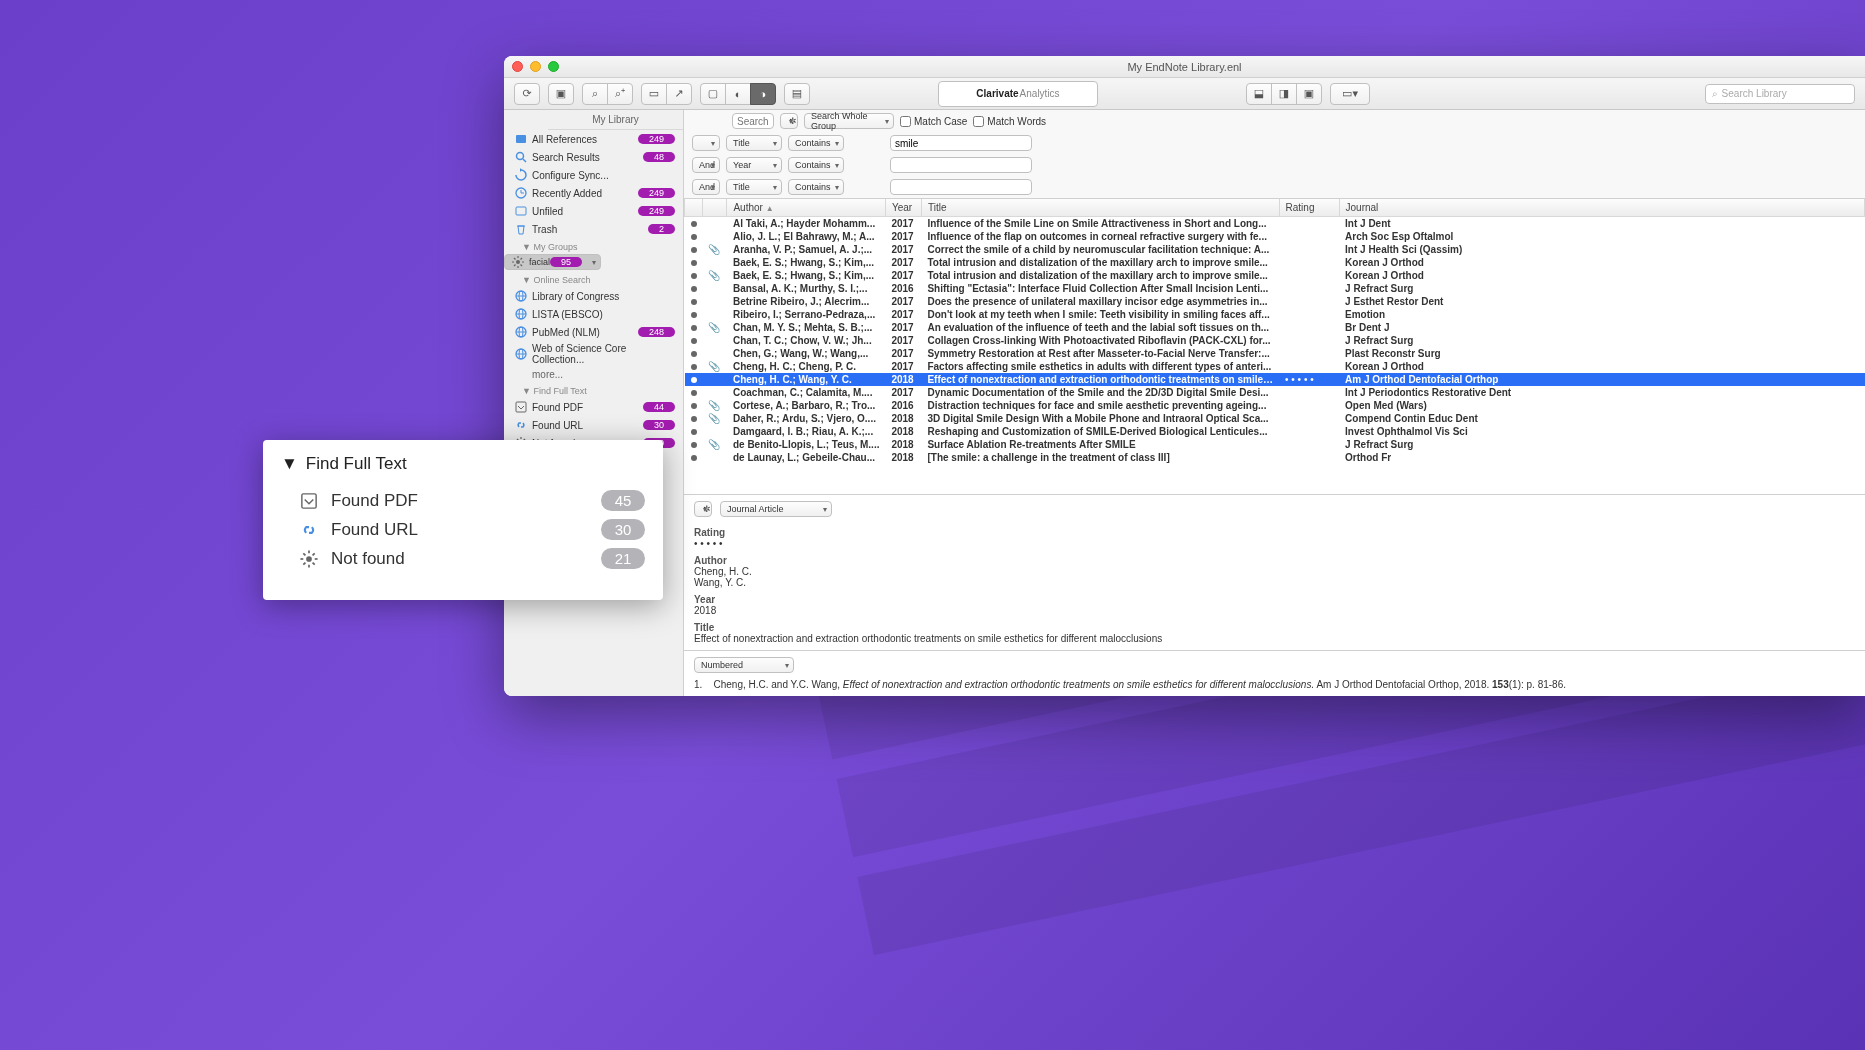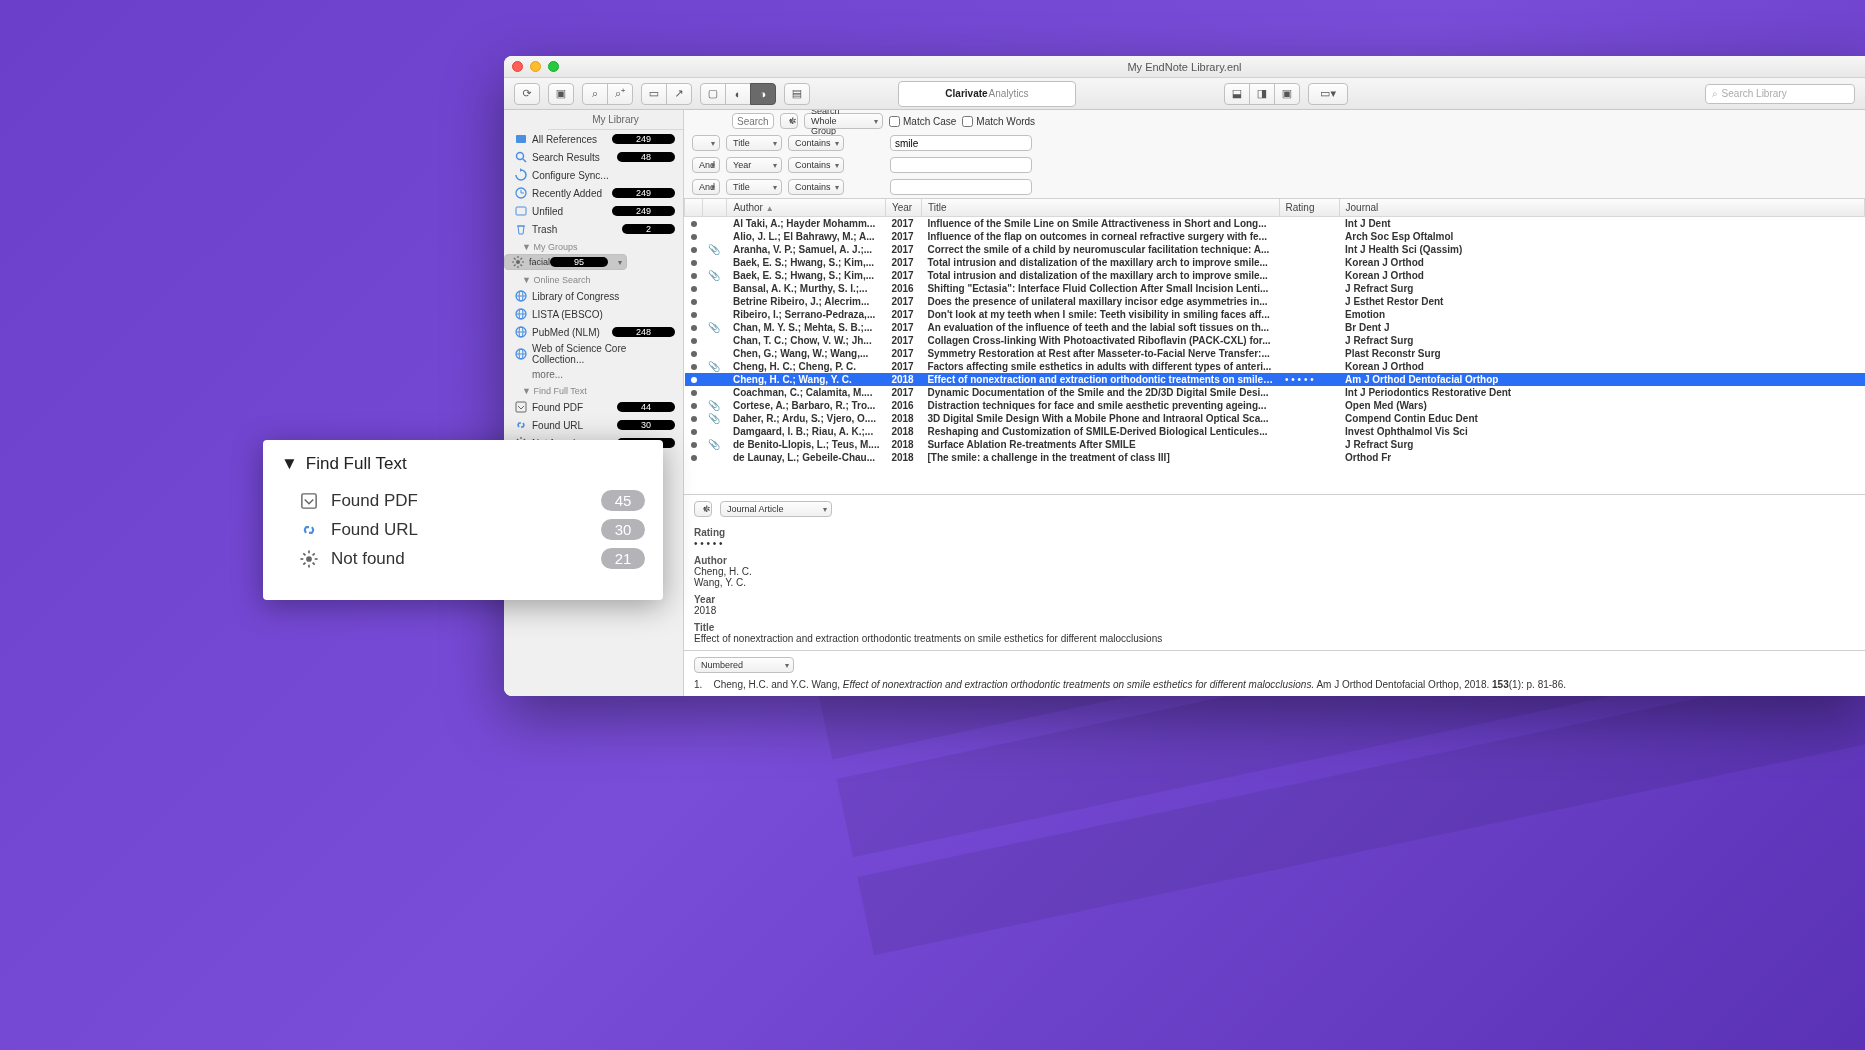--- a/index.html
+++ b/index.html
@@ -72,22 +72,22 @@
   border-radius: 4px;
   display: flex; align-items: center; justify-content: center;
   font-size: 11px; color: #555;
 }
 .tbtn.dark { background: #6a6a6a; color: #fff; border-color: #555; }
 .tbtngroup { display: flex; gap: 0; }
 .tbtngroup .tbtn { border-radius: 0; margin-left: -1px; }
 .tbtngroup .tbtn:first-child { border-radius: 4px 0 0 4px; margin-left: 0; }
 .tbtngroup .tbtn:last-child { border-radius: 0 4px 4px 0; }
 .clarivate {
-  margin-left: 80px;
-  width: 178px; height: 26px;
+  margin-left: 120px;
+  width: 160px; height: 26px;
   border: 1px solid #c0c0c0; border-radius: 4px;
   background: #fff;
   display: flex; align-items: center; justify-content: center;
   font-size: 10px;
 }
 .clarivate b { color: #222; }
 .clarivate span { color: #888; margin-left: 1px; }
 .searchbox {
   margin-left: auto;
   width: 150px; height: 20px;
@@ -118,22 +118,22 @@
   cursor: default;
 }
 .sbitem.sel { background: #c8c8c8; }
 .sbicon {
   width: 14px; height: 14px; margin-right: 4px;
   display: inline-flex; align-items: center; justify-content: center;
   font-size: 10px;
 }
 .badge {
   margin-left: auto;
-  background: #000000; color: #fff;
-  padding: 0 24px; border-radius: 8px; font-size: 9px;
+  background: #a21caf; color: #fff;
+  padding: 0 11px; border-radius: 8px; font-size: 9px;
   min-width: 20px; text-align: center;
 }
 .content { flex: 1; display: flex; flex-direction: column; overflow: hidden; }
 .searchpanel {
   border-bottom: 1px solid #d0d0d0;
   background: #f8f8f8;
 }
 .searchrow {
   display: flex; align-items: center; gap: 6px;
   padding: 3px 8px;
@@ -429,21 +429,21 @@
             <span class="badge">20</span>
           </div>
         </div>
     </div>
 
     <div class="content">
       <div class="searchpanel">
         <div class="searchrow">
           <input type="text" style="width: 42px;" placeholder="Search">
           <div class="sel" style="width:12px;padding:0 8px">✲</div>
-          <div class="sel" style="width:79px">
+          <div class="sel" style="width:90px">
               <span>Search Whole Group</span>
             </div>
           <label class="checkrow">
               <input type="checkbox" style="">
               <span>Match Case</span>
             </label>
           <label class="checkrow">
               <input type="checkbox" style="">
               <span>Match Words</span>
             </label>

